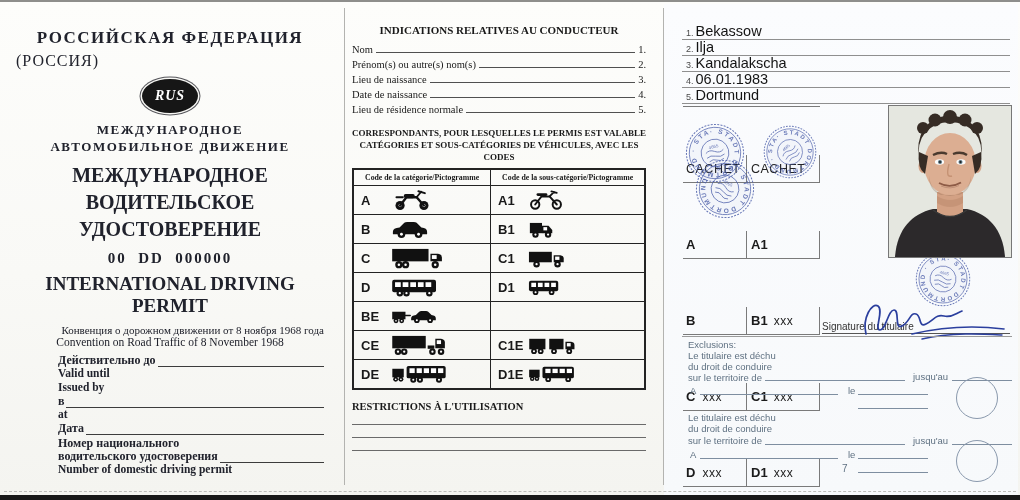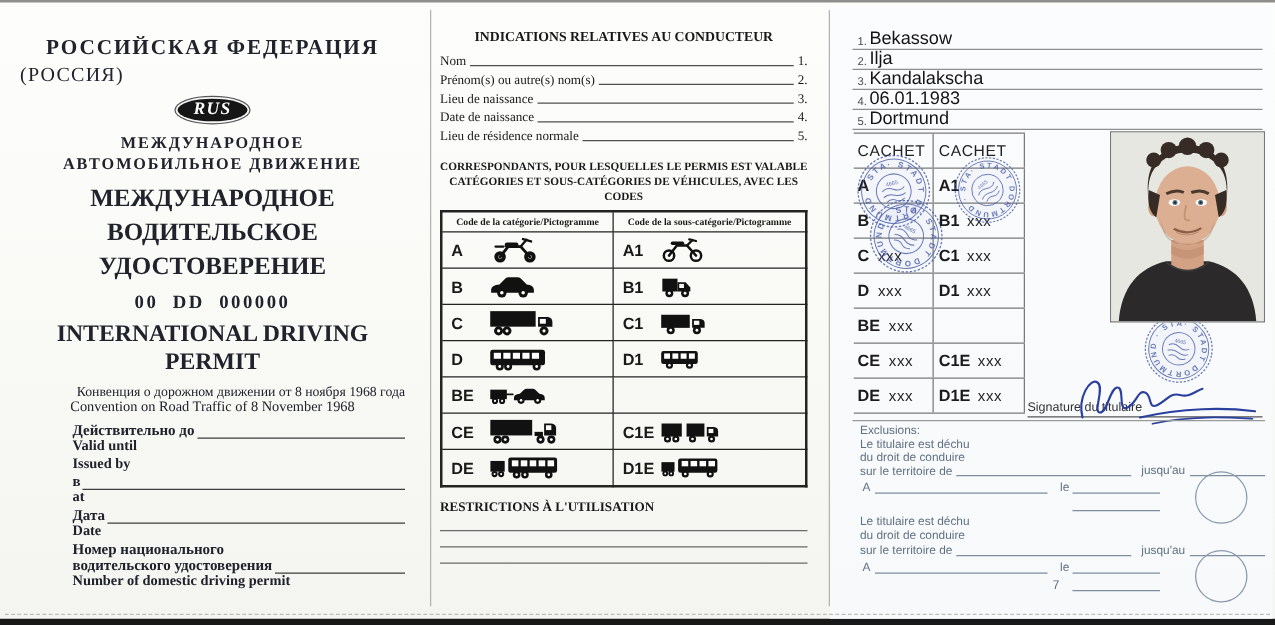--- a/index.html
+++ b/index.html
@@ -12,21 +12,21 @@
   .fold { position:absolute; top:6px; bottom:10px; width:1px; background:#b3b3b0; }
   .fold.f1 { left:344px; } .fold.f2 { left:663px; }
   .right-tint { position:absolute; left:664px; top:2px; width:354px; height:491px;
                 background:linear-gradient(180deg,#fbfcfe,#f7f9fb); }
   .bottom-edge { position:absolute; left:4px; right:4px; top:489px; border-top:1px dashed #bdbdba; }
 
   
   #left { position:absolute; left:16px; top:14px; width:308px; color:#20222c; }
   .lp-title { text-align:center; font-weight:bold; font-size:17px; letter-spacing:1.5px; margin-top:12px; }
   .lp-sub   { text-align:left; font-weight:normal; font-size:16px; letter-spacing:1px; margin-top:4px; }
-  .badge { width:56px; height:18px; margin:9px auto 0; background:#161616; color:#fff;
+  .badge { width:56px; height:34px; margin:9px auto 0; background:#161616; color:#fff;
            border-radius:50%; display:flex; align-items:center; justify-content:center;
            font-weight:bold; font-size:14px; letter-spacing:1px; font-style:italic;
            box-shadow:0 0 0 1.5px #f8f8f5, 0 0 0 2.5px #55555a; }
   .lp-traffic { text-align:center; font-weight:bold; font-size:13px; letter-spacing:1.5px;
                 line-height:1.3; margin-top:9px; }
   .lp-big { text-align:center; font-weight:bold; font-size:20px; line-height:1.35; margin-top:6px; }
   .lp-serial { text-align:center; font-weight:bold; font-size:15px; letter-spacing:2px;
                margin-top:7px; white-space:pre; }
   .lp-idp { text-align:center; font-weight:bold; font-size:19px; margin-top:6px; }
   .lp-conv1 { text-align:right; font-weight:normal; font-size:11px; margin-top:7px; }
@@ -60,21 +60,21 @@
   .mp-blank { border-bottom:1.6px solid #6a6a6a; height:13px; }
 
   
   #right { position:absolute; left:682px; top:20px; width:330px; height:470px;
            font-family:"Liberation Sans","DejaVu Sans",sans-serif; }
   .entries { position:absolute; left:0; top:2px; width:328px; }
   .entry { display:flex; align-items:flex-end; height:16px; border-bottom:1px solid #8f8f8f; }
   .entry .n { font-size:9px; color:#4a4a4a; padding:0 2px 1px 4px; }
   .entry .v { font-size:14.5px; color:#141414; line-height:15px; }
   .cachet { position:absolute; left:1px; top:84px; width:137px; border-top:1px solid #7a7a7a; }
-  .crow { display:flex; height:28px; border-bottom:1px solid #7a7a7a; }
+  .crow { display:flex; height:28px; border-bottom:1px solid #7a7a7a;margin-top:48px; }
   .ccell-l { width:64px; display:flex; align-items:center; padding-left:3px; gap:7px;
              border-right:1px solid #7a7a7a; }
   .ccell-r { flex:1; display:flex; align-items:center; padding-left:4px; gap:6px;
              border-right:1px solid #7a7a7a; }
   .chead { font-size:12.5px; letter-spacing:0.5px; color:#222; }
   .ccode { font-size:13px; font-weight:600; color:#1b1b1b; }
   .cmark { font-size:12px; color:#222; letter-spacing:0.5px; }
   .photo { position:absolute; left:206px; top:83px; width:124px; height:153px;
            border:1px solid #777; background:#fff; }
   .photo svg { display:block; }
@@ -145,21 +145,20 @@
             <span class="lbl">в</span>
             <span class="rule"></span>
           </div>
         <div class="fen">at</div>
       </div>
       <div class="frow">
         <div class="fline">
             <span class="lbl">Дата</span>
             <span class="rule"></span>
           </div>
-        <div class="fen">Date</div>
       </div>
       <div class="frow">
         <div class="fline">
             <span class="lbl">Номер национального</span>
           </div>
         <div class="fline">
             <span class="lbl">водительского удостоверения</span>
             <span class="rule"></span>
           </div>
         <div class="fen">Number of domestic driving permit</div>

